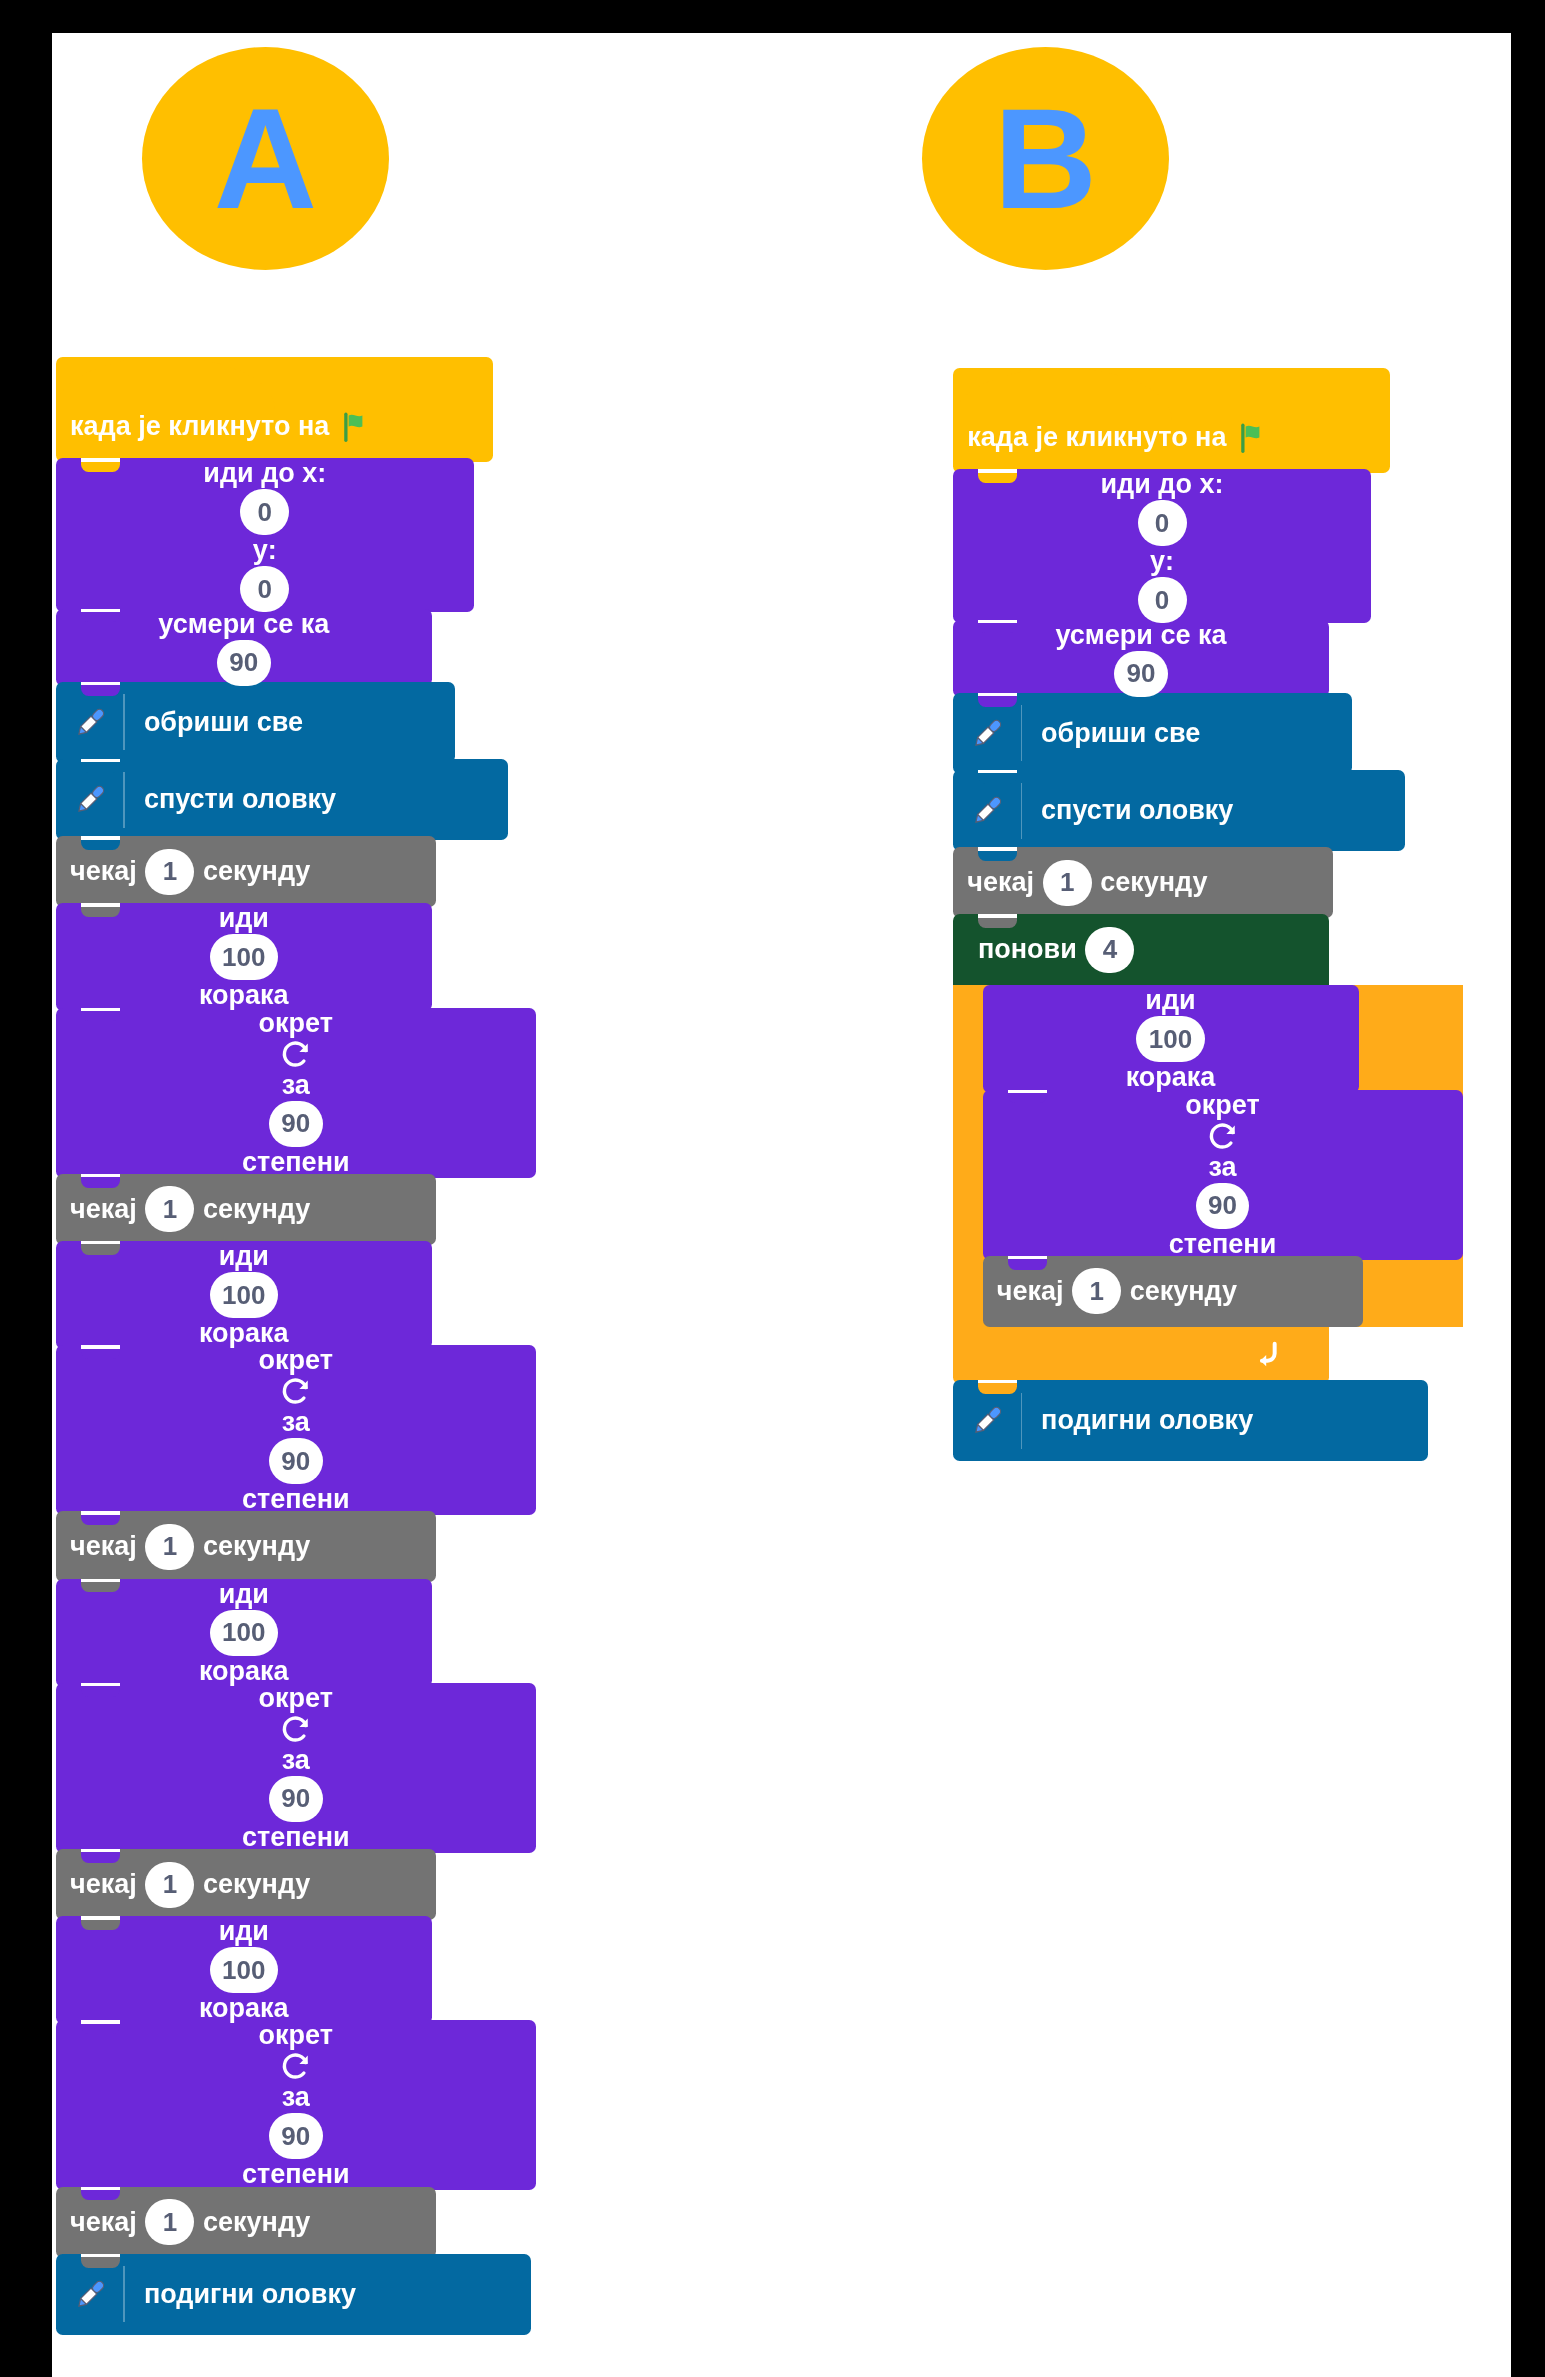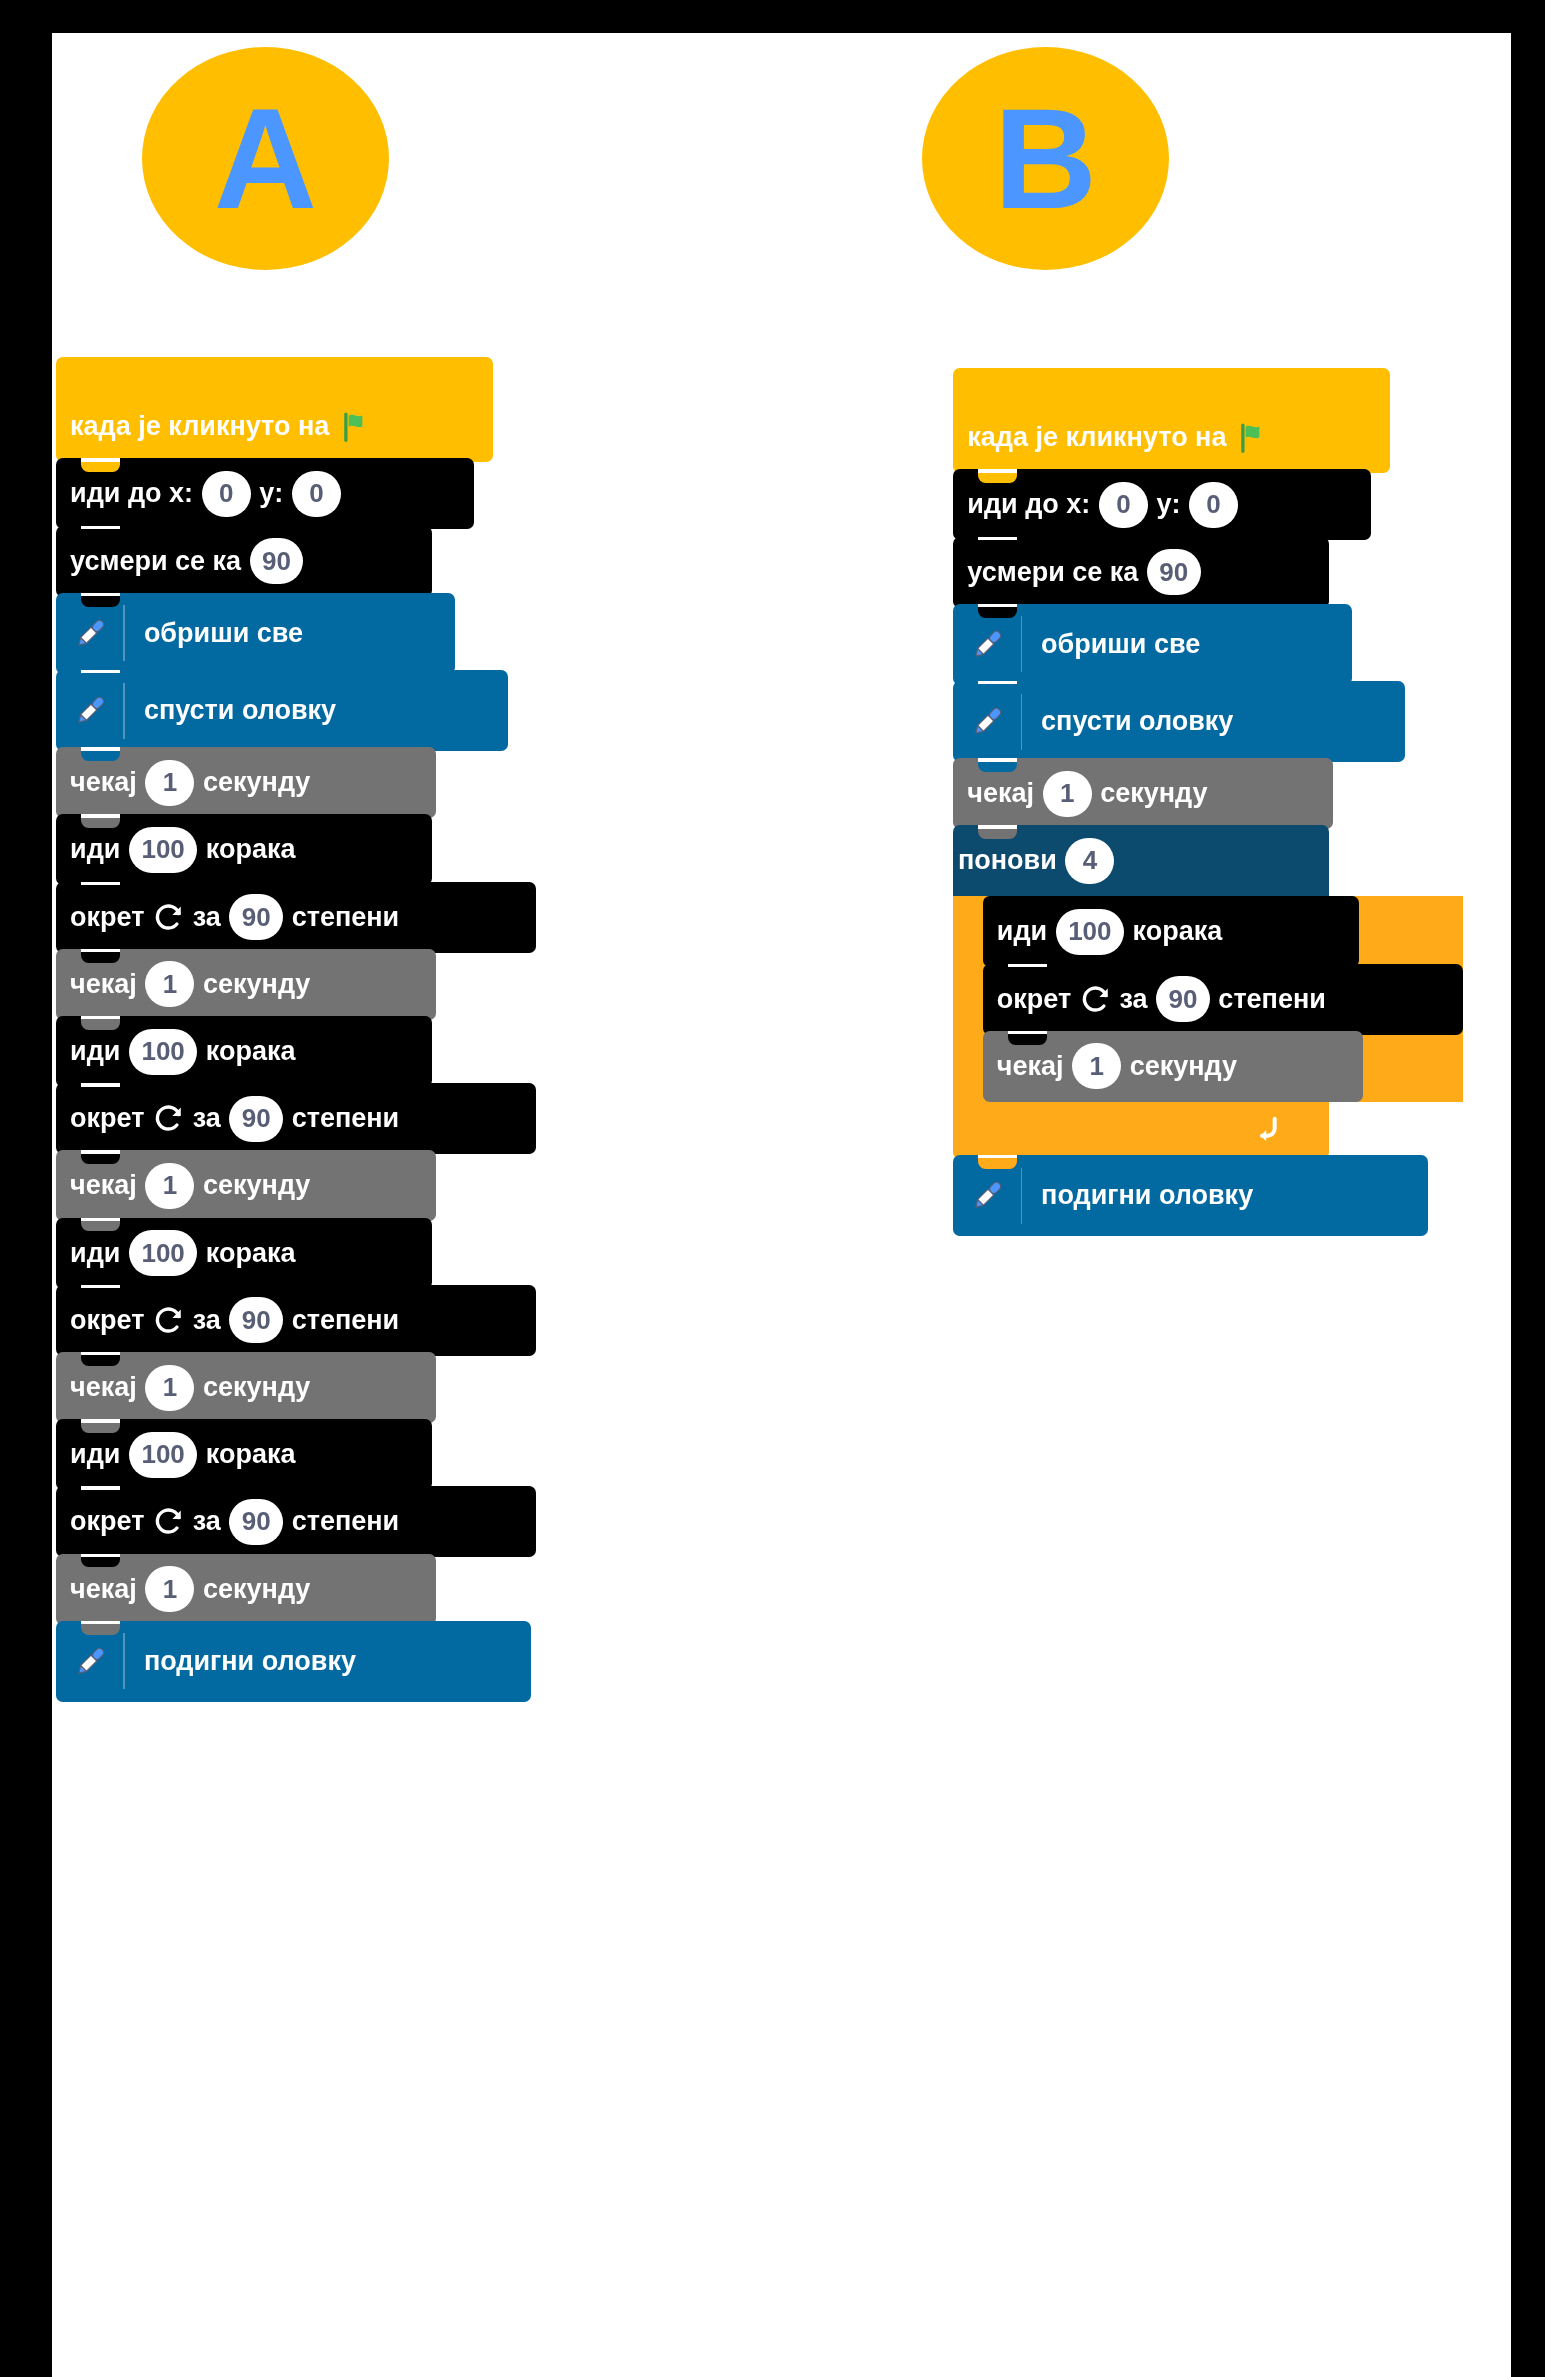--- a/index.html
+++ b/index.html
@@ -76,21 +76,21 @@
     left: 25px; bottom: -10px;
     width: 39px; height: 10.5px;
     border-radius: 0 0 7.6px 7.6px;
     background: inherit;
   }
   .blk.no-top::before { display: none; }
   .blk.no-bottom::after { display: none; }
 
   
   .c-events  { background: #FFBF00; }
-  .c-motion  { background: #000000; }
+  .c-motion  { background: #6d28d9; flex-direction: column; }
   .c-control { background: #737373; }
   .c-pen     { background: #0369a1; }
 
   
   .hat {
     border-radius: 6.7px;
     padding-top: 33px;
     min-height: 105px;
     position: relative;
   }
@@ -132,22 +132,22 @@
   }
 
   
   .turn { display: inline-flex; margin: 0 8.6px; }
 
   
   .cblock { position: relative; }
   .c-head {
     display: flex; align-items: center;
     min-height: 71px;
-    padding: 0 5px;
-    background: #0c4a6e;
+    padding: 0 25px;
+    background: #14532d;
     color: #fff;
     font-size: 27px; font-weight: bold;
     border-radius: 6.7px 6.7px 0 0;
     position: relative;
   }
   .c-head::before {
     content: ""; position: absolute;
     left: 25px; top: 0; width: 39px; height: 10.5px;
     background: #ffffff; border-radius: 0 0 7.6px 7.6px;
   }

